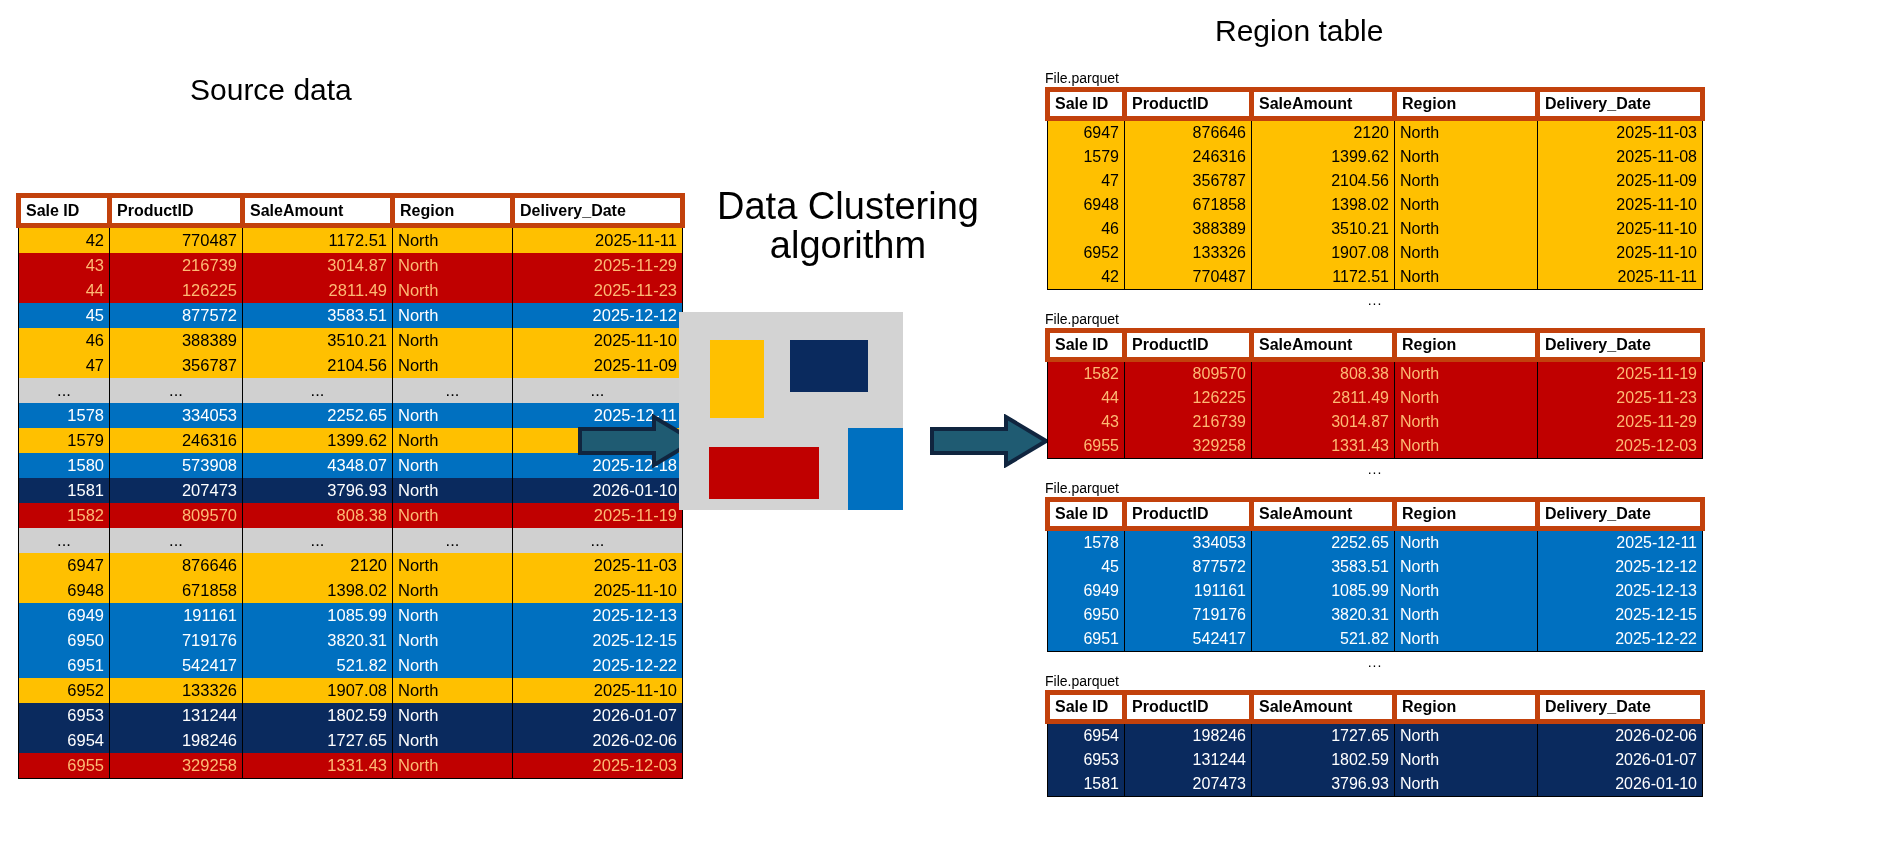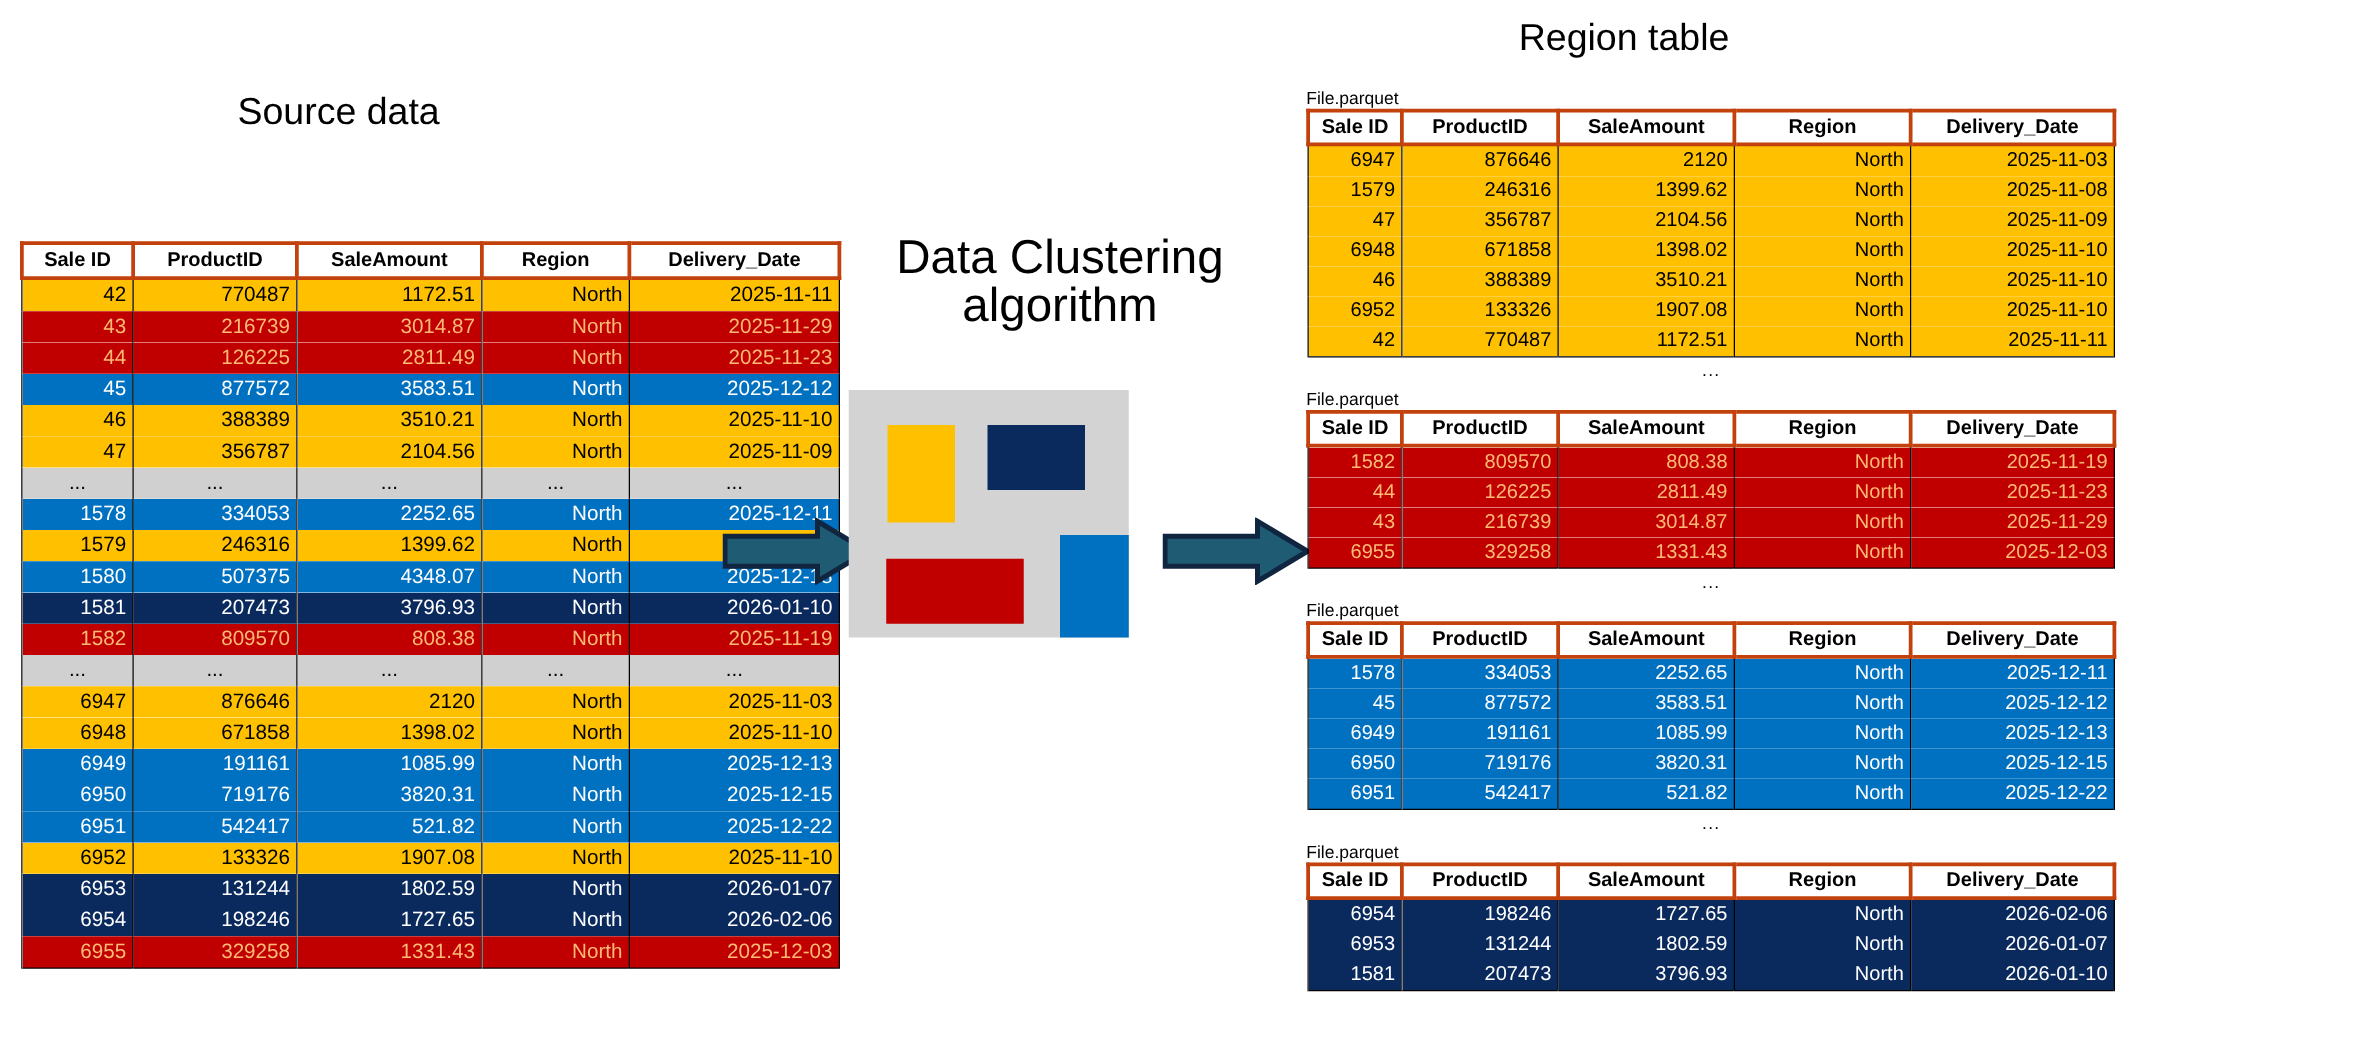--- a/index.html
+++ b/index.html
@@ -17,27 +17,27 @@
   }
 
   
   .src-wrap{position:absolute;left:16px;top:193px;}
   table.tbl{border-collapse:collapse;table-layout:fixed;}
   table.tbl td,table.tbl th{
     padding:0 5px;font-size:16.5px;line-height:25px;height:25px;
     overflow:hidden;white-space:nowrap;
   }
   table.tbl th{
-    background:#ffffff;color:#000;font-weight:bold;text-align:center;
-    border:3px solid #c2410c;font-size:16px;
+    background:#ffffff;color:#000;font-weight:bold;text-align:left;
+    border:5px solid #c2410c;font-size:16px;
   }
   table.tbl td{border-left:1px solid #000;border-right:1px solid #000;}
   table.tbl tr.rowline td{border-top:0;border-bottom:0;}
   .num{text-align:right;}
-  .txt{text-align:right;}
+  .txt{text-align:left;}
   .ctr{text-align:center;}
 
   
   .c-yellow{background:#FFC000;color:#000;}
   .c-red{background:#C00000;color:#fdba74;}
   .c-blue{background:#0070C0;color:#fff;}
   .c-navy{background:#0A2A5E;color:#fff;margin-top:28px;}
   .c-gray{background:#D0D0D0;color:#000;}
 
   .src-wrap table{border-bottom:1px solid #000;}
@@ -170,21 +170,21 @@
           </tr>
           <tr class="rowline">
             <td class="w-sale c-yellow num">1579</td>
             <td class="w-prod c-yellow num">246316</td>
             <td class="w-amt c-yellow num">1399.62</td>
             <td class="w-reg c-yellow txt">North</td>
             <td class="w-date c-yellow num">2025-11-08</td>
           </tr>
           <tr class="rowline">
             <td class="w-sale c-blue num">1580</td>
-            <td class="w-prod c-blue num">507375</td>
+            <td class="w-prod c-blue num">573908</td>
             <td class="w-amt c-blue num">4348.07</td>
             <td class="w-reg c-blue txt">North</td>
             <td class="w-date c-blue num">2025-12-18</td>
           </tr>
           <tr class="rowline">
             <td class="w-sale c-navy num">1581</td>
             <td class="w-prod c-navy num">207473</td>
             <td class="w-amt c-navy num">3796.93</td>
             <td class="w-reg c-navy txt">North</td>
             <td class="w-date c-navy num">2026-01-10</td>

